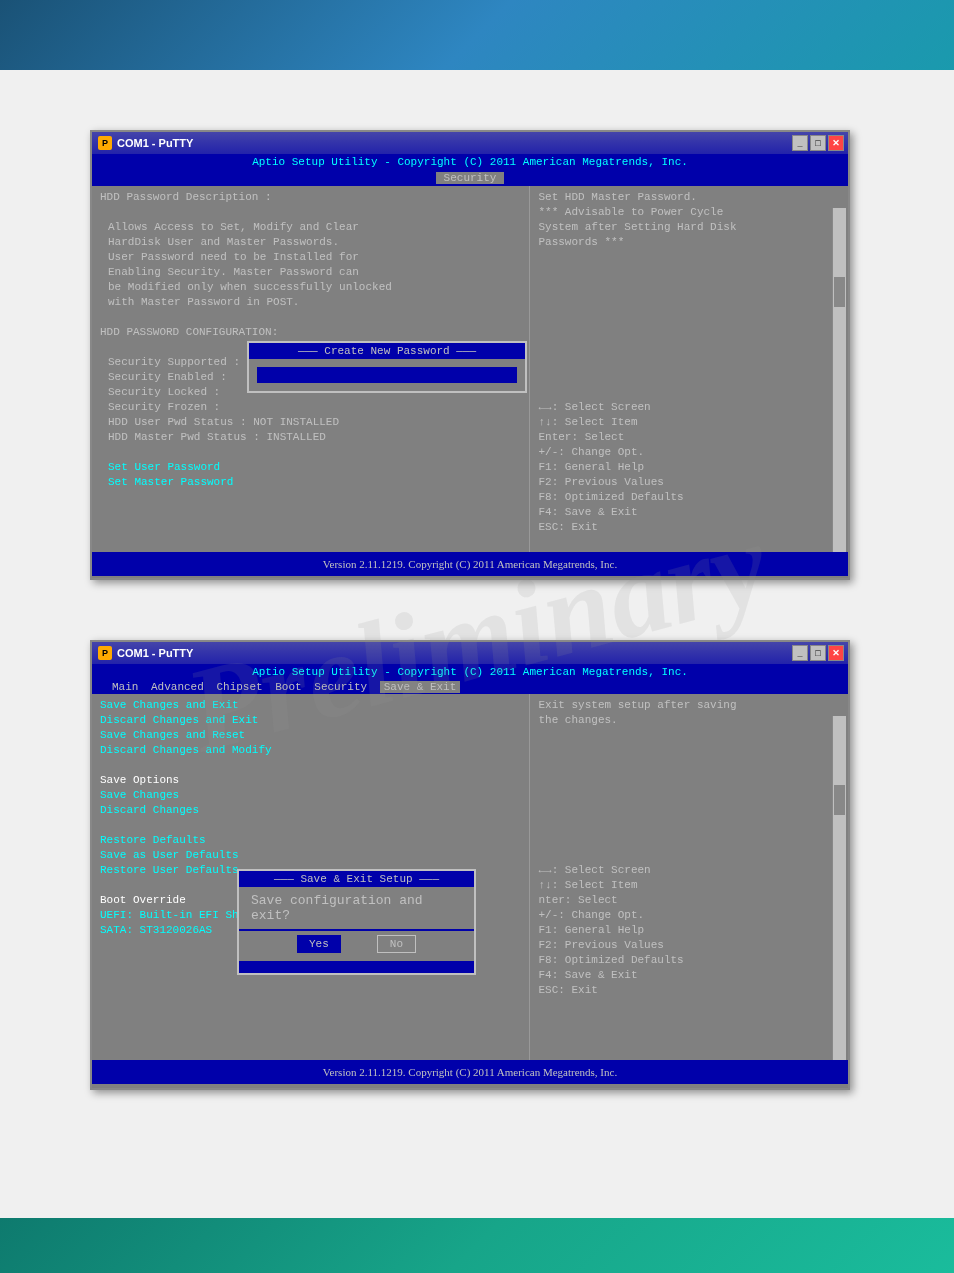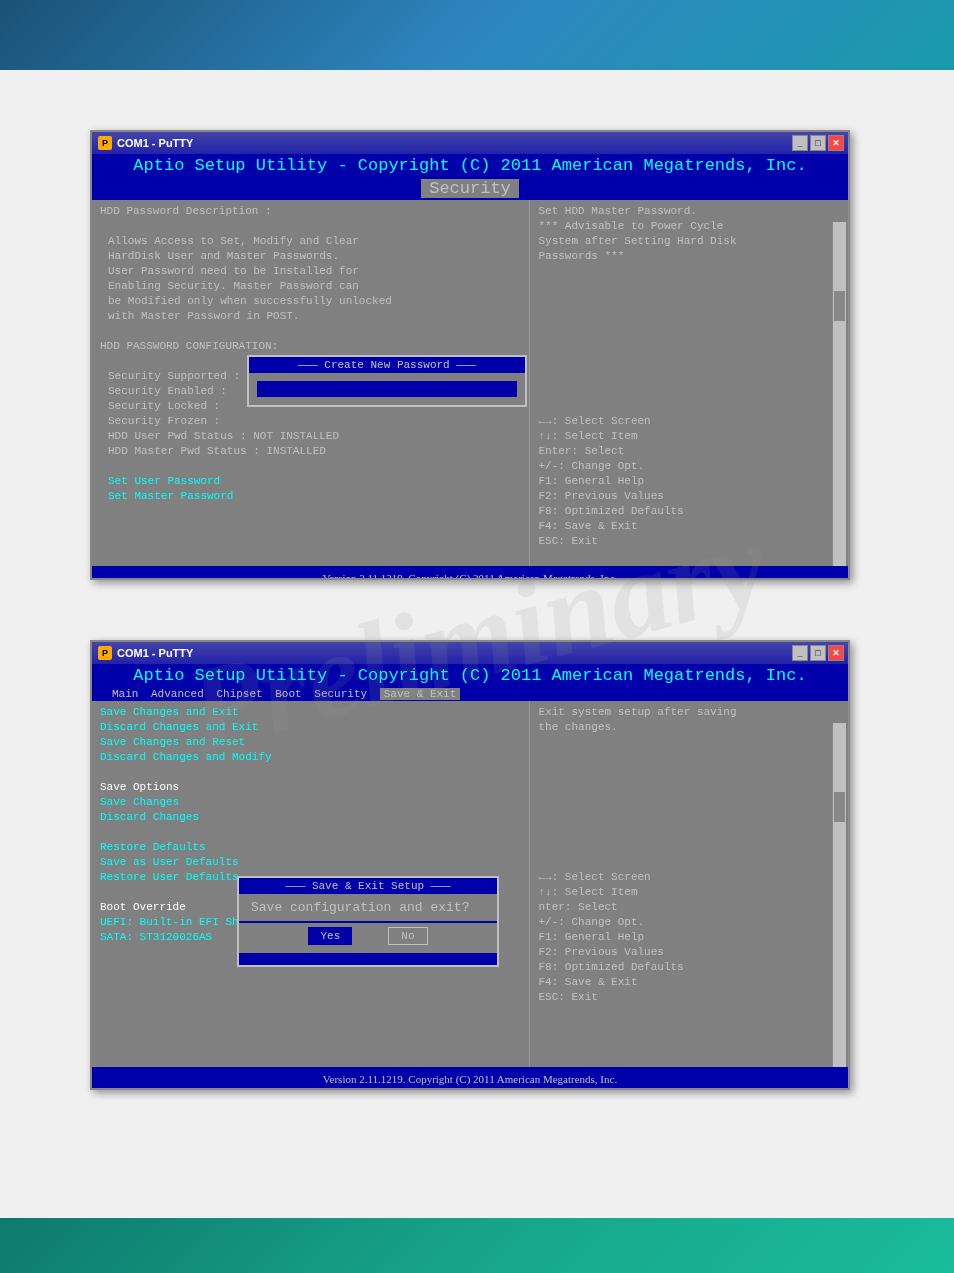--- a/index.html
+++ b/index.html
@@ -106,21 +106,21 @@
       overflow: hidden;
     }
 
     
     .bios-header {
       background: #0000aa;
       color: #c0c0c0;
       text-align: center;
       padding: 2px 0;
       font-family: 'Courier New', monospace;
-      font-size: 17px;
+      font-size: 11px;
     }
 
     .bios-tab-bar {
       background: #0000aa;
       color: #c0c0c0;
       padding: 1px 20px;
       font-family: 'Courier New', monospace;
       font-size: 11px;
     }
 
@@ -428,21 +428,21 @@
         <div class="line">↑↓: Select Item</div>
         <div class="line">nter: Select</div>
         <div class="line">+/-: Change Opt.</div>
         <div class="line">F1: General Help</div>
         <div class="line">F2: Previous Values</div>
         <div class="line">F8: Optimized Defaults</div>
         <div class="line">F4: Save &amp; Exit</div>
         <div class="line">ESC: Exit</div>
       </div>
 
-      <div class="save-dialog" style="top: 175px; left: 145px; width: 262px;">
+      <div class="save-dialog" style="top: 175px; left: 145px; width: 239px;">
         <div class="save-dialog-title">
           ——— <span>Save &amp; Exit Setup</span> ———
         </div>
         <div class="save-dialog-body">
           <div>Save configuration and exit?</div>
         </div>
         <div style="background:#0000aa; height:2px;"></div>
         <div class="save-dialog-buttons">
           <button class="save-btn-yes">Yes</button>
           <button class="save-btn-no">No</button>

